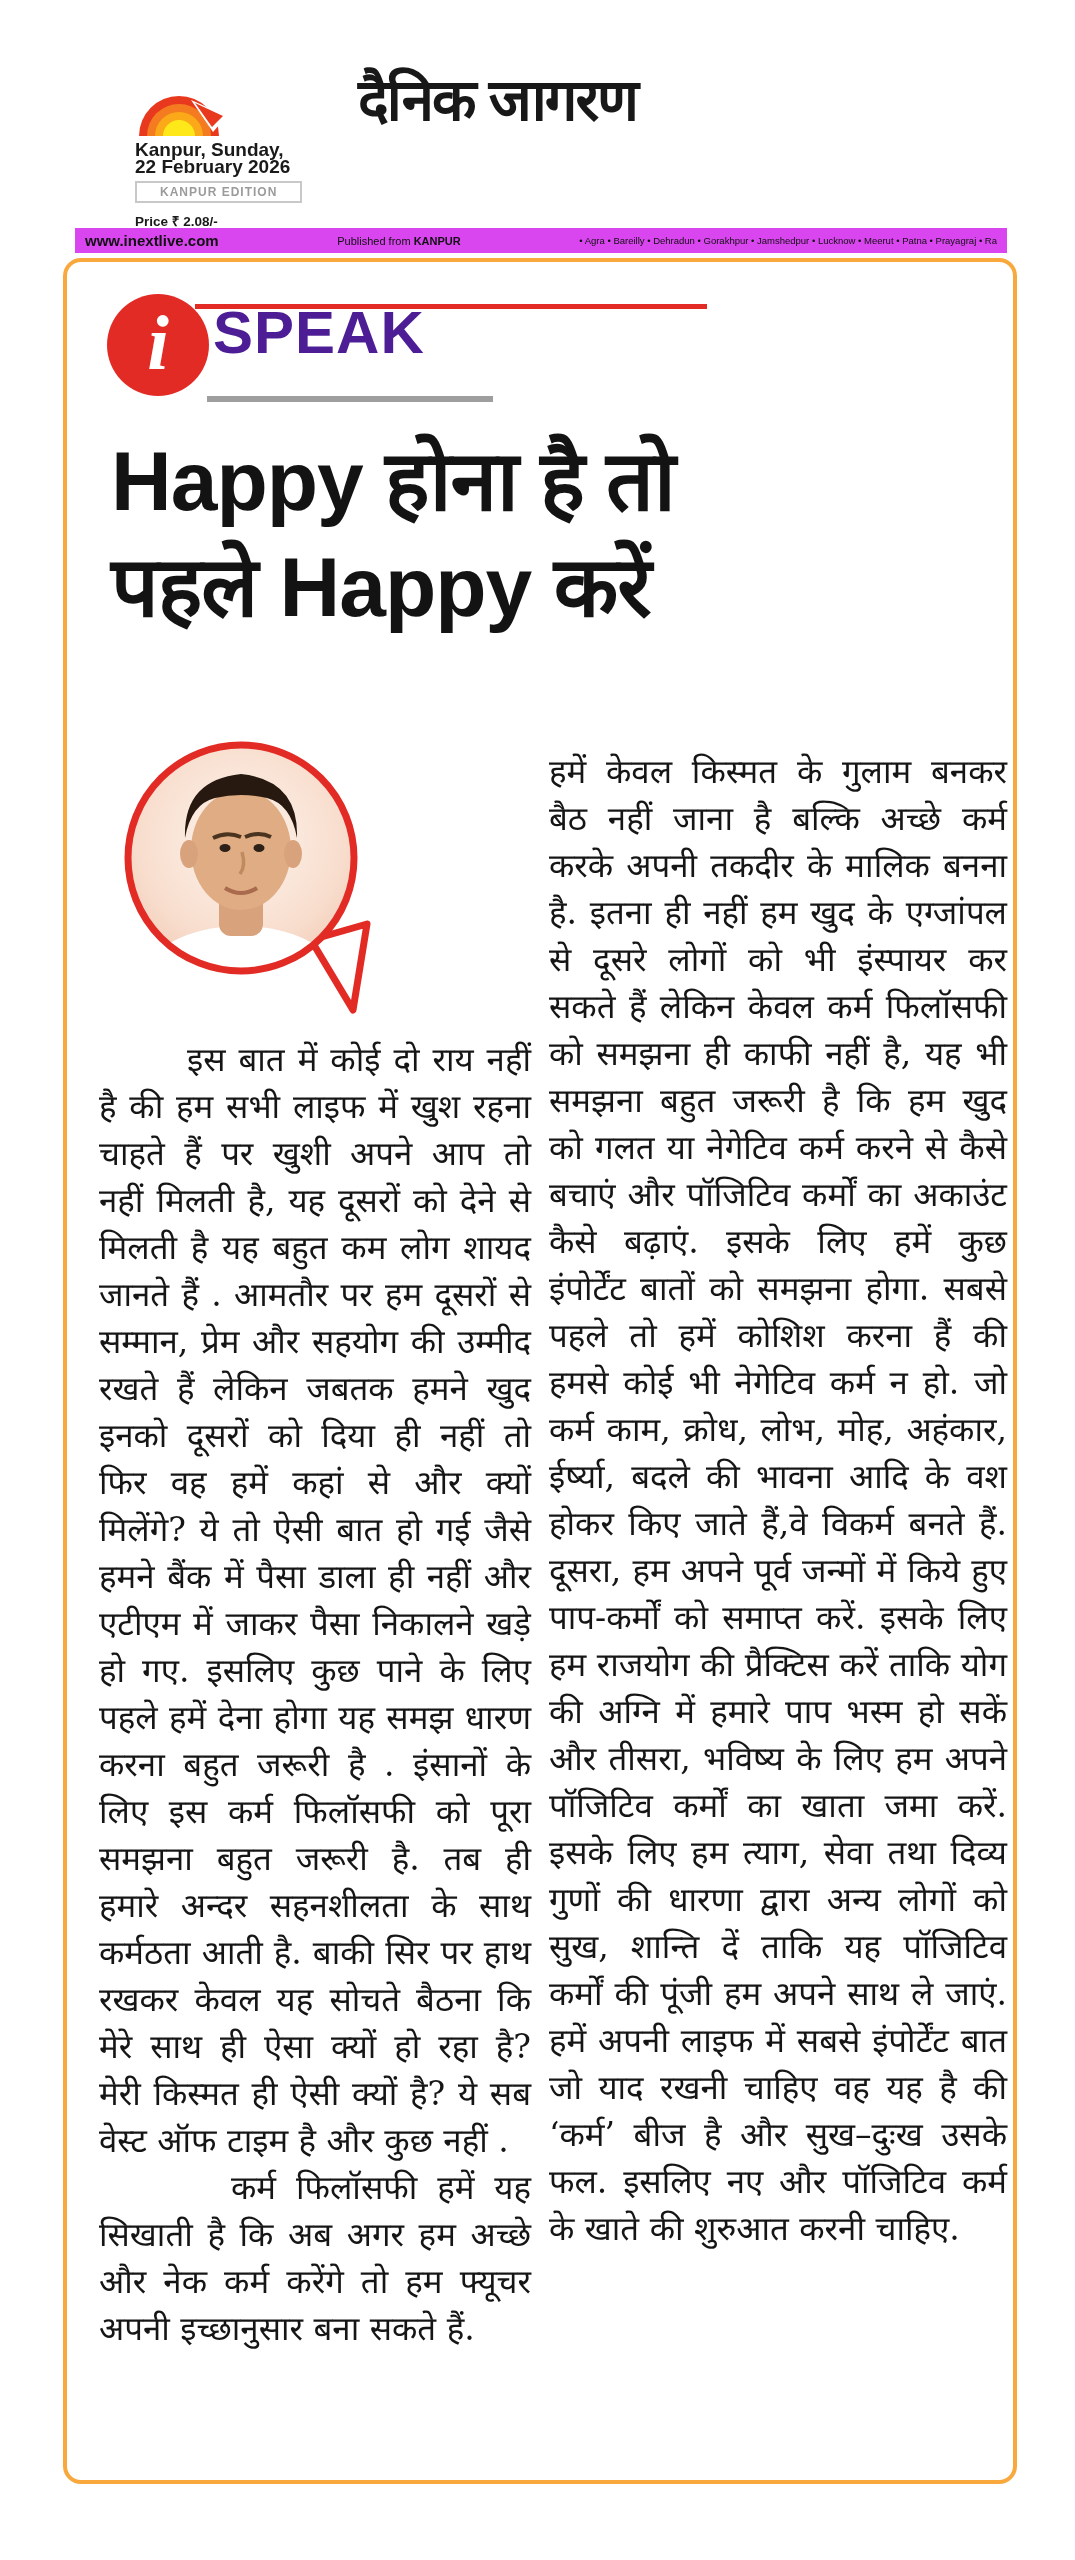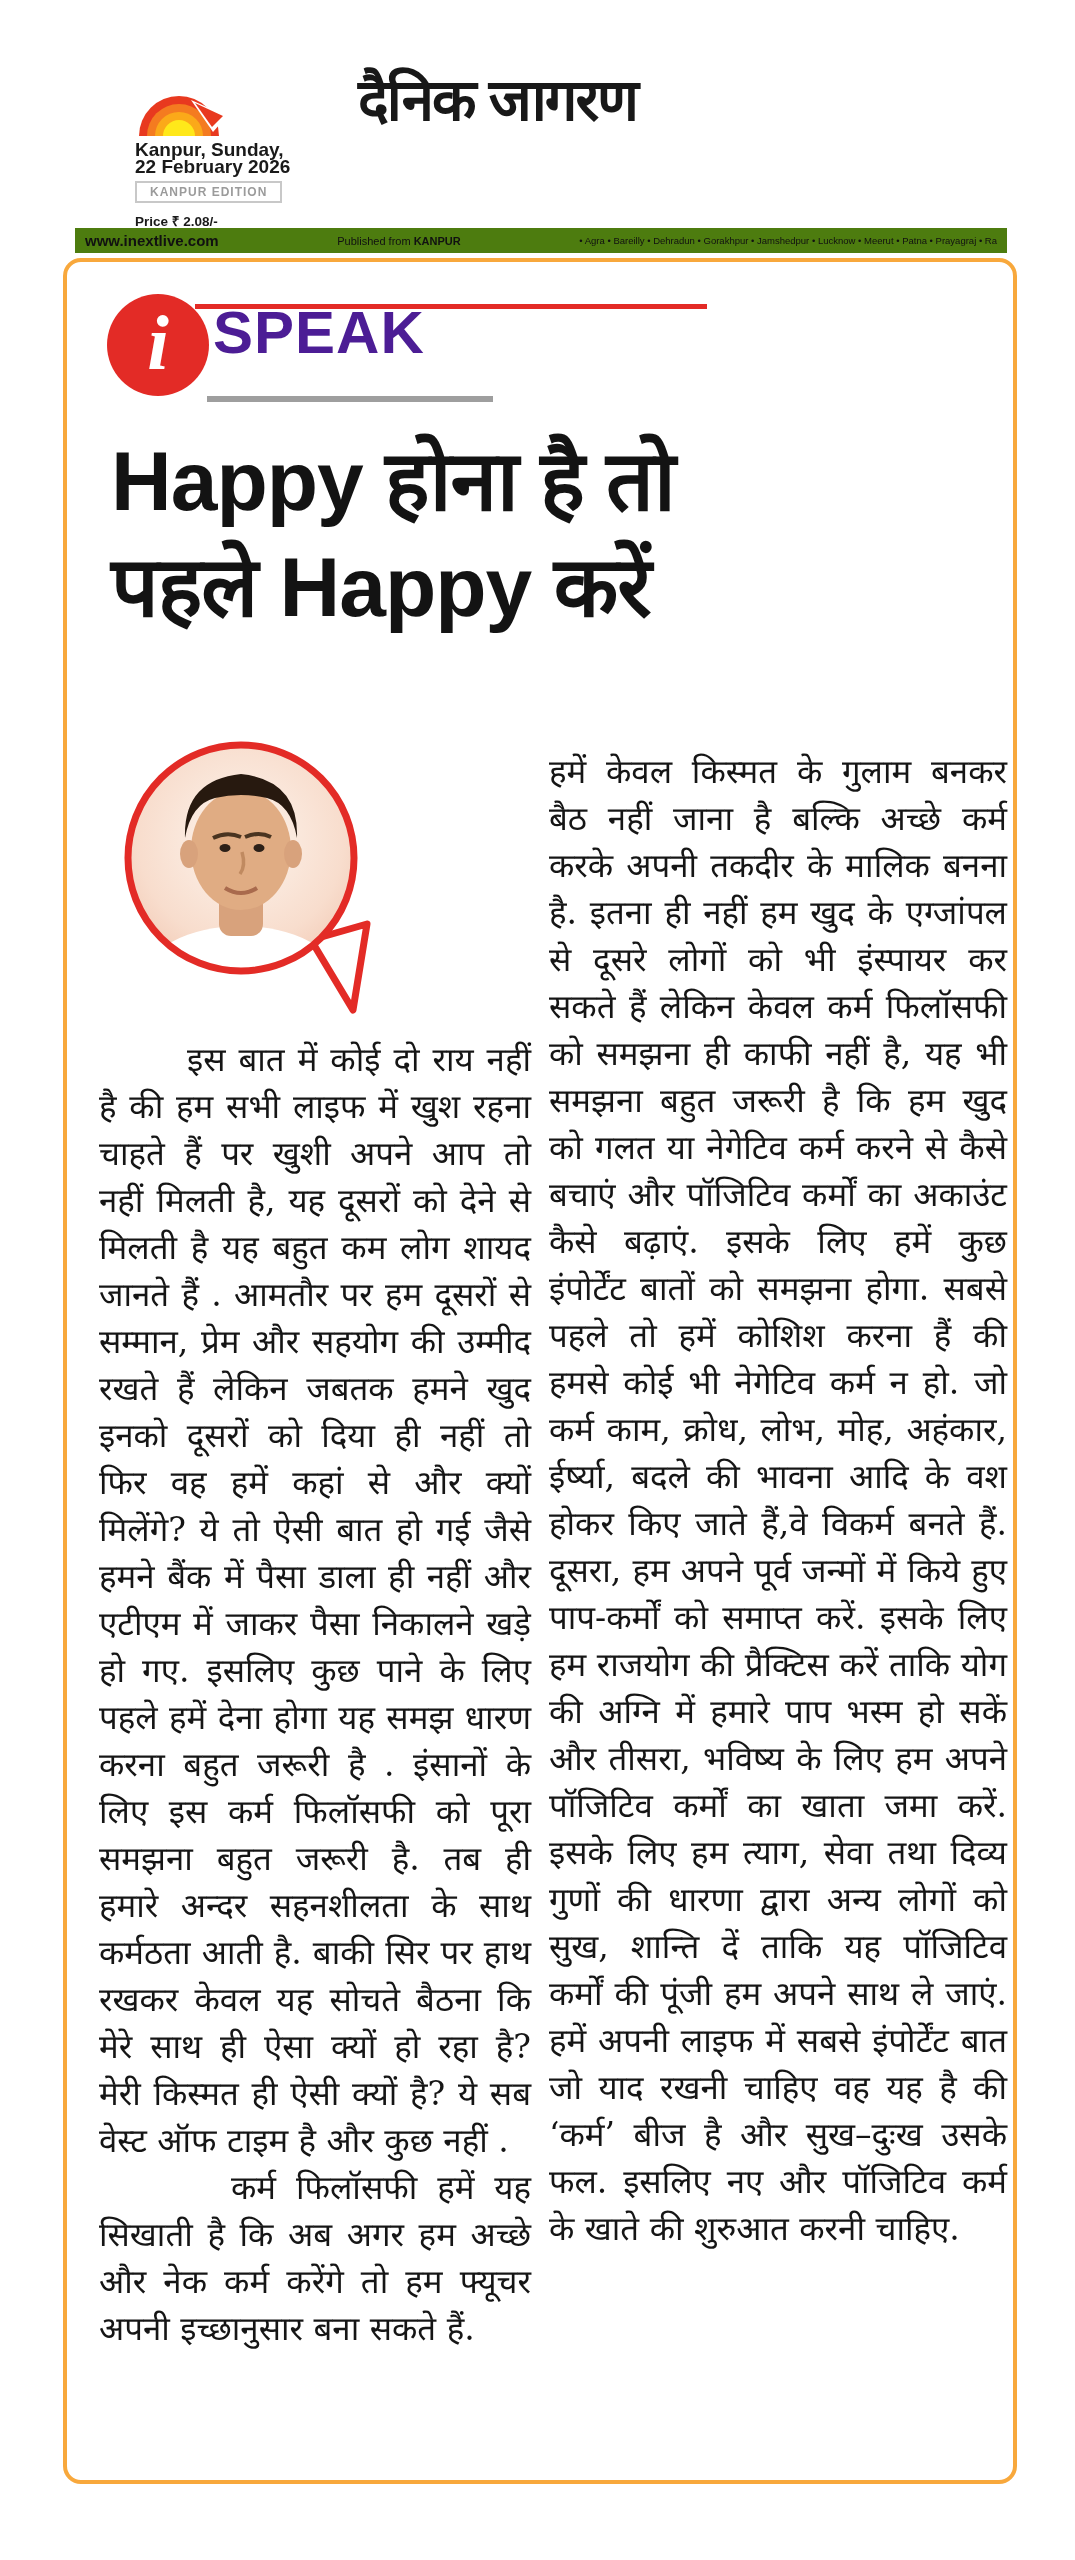--- a/index.html
+++ b/index.html
@@ -1,24 +1,24 @@
 <!DOCTYPE html>
 <html lang="hi"><head>
 <meta charset="utf-8">
 <style>
   html,body{margin:0;padding:0;background:#ffffff;}
   body{width:1075px;height:2560px;position:relative;font-family:"Liberation Sans",sans-serif;color:#111;}
   .abs{position:absolute;}
 
   
   .city-date{left:135px;top:141px;font-size:19px;font-weight:bold;line-height:17px;color:#1a1a1a;}
-  .edition-box{left:135px;top:181px;border:2px solid #c8c8c8;color:#9b9b9b;font-size:12px;font-weight:bold;letter-spacing:1px;padding:2px 13px;}
+  .edition-box{left:135px;top:181px;border:2px solid #c8c8c8;color:#9b9b9b;font-size:12px;font-weight:bold;letter-spacing:1px;padding:2px 23px;}
   .price-block{left:135px;top:213px;font-size:13.5px;font-weight:bold;line-height:17px;color:#1a1a1a;}
   .paper-title{left:358px;top:58px;font-size:58px;font-weight:bold;letter-spacing:-2px;color:#181818;white-space:nowrap;}
-  .orange-bar{left:75px;top:228px;width:932px;height:25px;background:#4d7c0f;display:flex;align-items:center;justify-content:space-between;padding:0 10px;box-sizing:border-box;}
+  .orange-bar{left:75px;top:228px;width:932px;height:25px;background:#d946ef;display:flex;align-items:center;justify-content:space-between;padding:0 10px;box-sizing:border-box;}
   .bar-site{font-size:15px;font-weight:bold;color:#111;}
   .bar-pub{font-size:11px;color:#111;}
   .bar-pub b{font-weight:bold;}
   .bar-cities{font-size:9.5px;color:#111;white-space:nowrap;}
 
   
   .article-box{left:63px;top:258px;width:946px;height:2218px;border:4px solid #F8A83C;border-radius:18px;background:#fff;}
   .in{position:absolute;}
 
   

